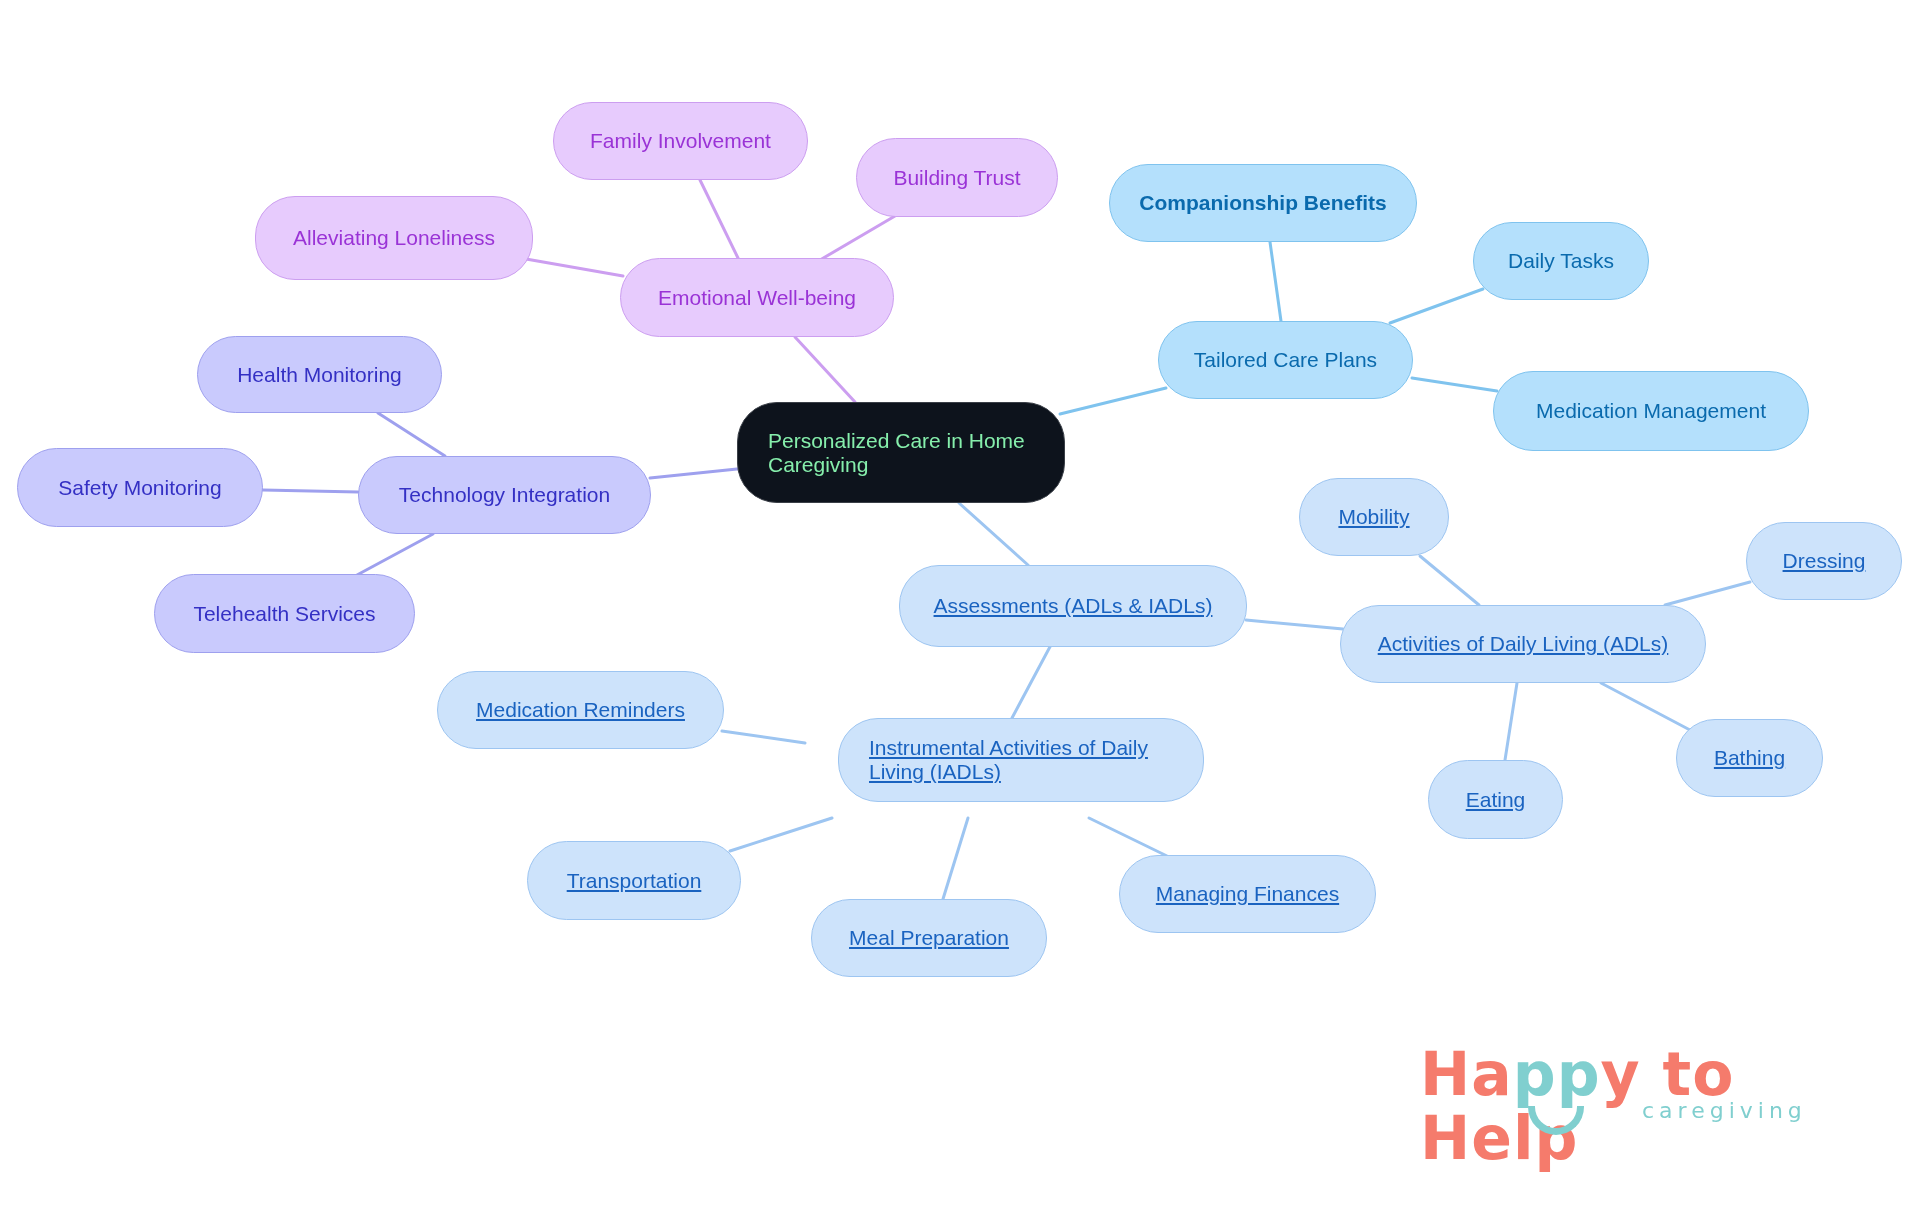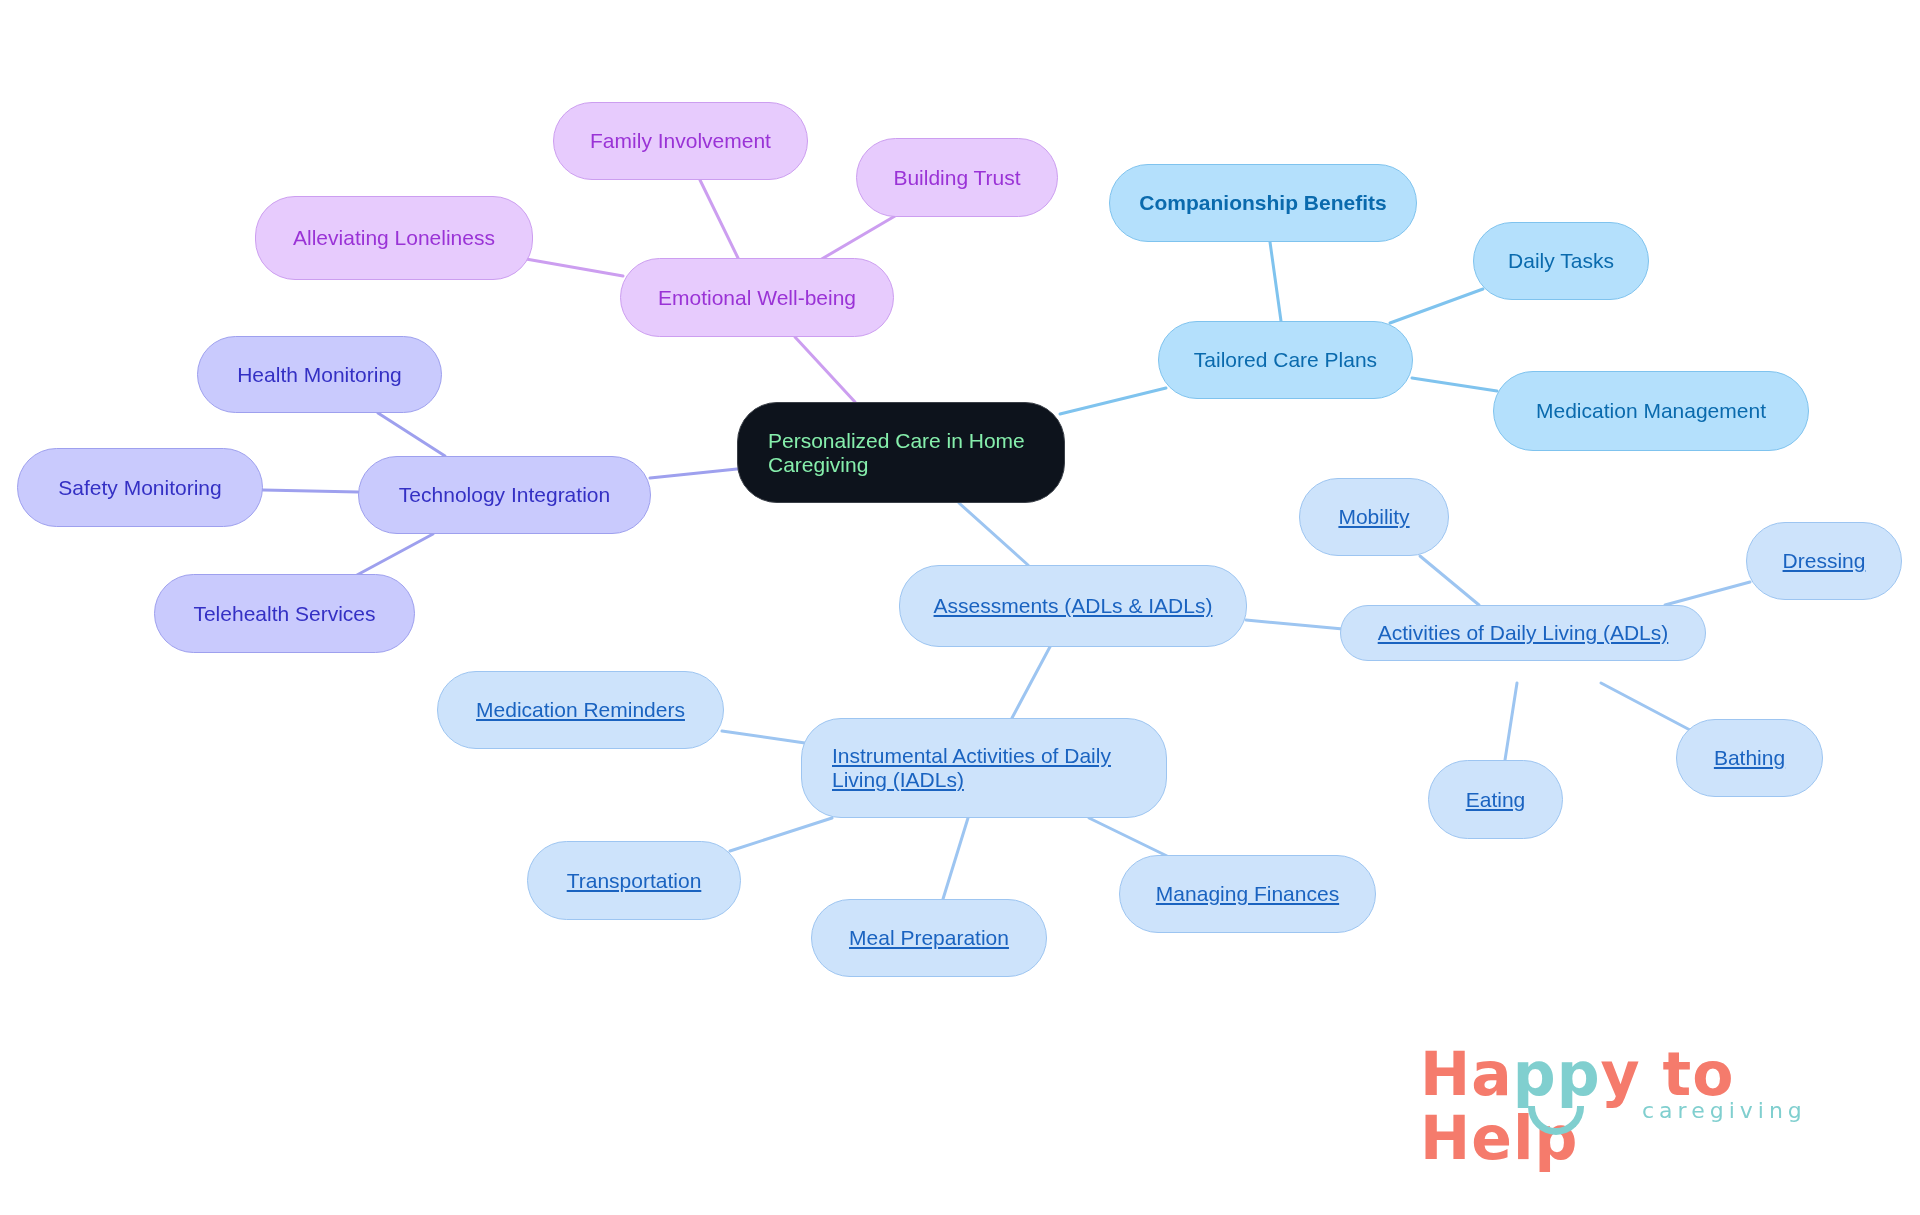--- a/index.html
+++ b/index.html
@@ -65,26 +65,26 @@
 <div class="node indigo" style="left:197px;top:336px;width:245px;height:77px;">Health Monitoring</div>
 <div class="node indigo" style="left:17px;top:448px;width:246px;height:79px;">Safety Monitoring</div>
 <div class="node indigo" style="left:154px;top:574px;width:261px;height:79px;">Telehealth Services</div>
 
 <div class="node sky" style="left:1158px;top:321px;width:255px;height:78px;">Tailored Care Plans</div>
 <div class="node sky" style="left:1109px;top:164px;width:308px;height:78px;font-weight:bold;">Companionship Benefits</div>
 <div class="node sky" style="left:1473px;top:222px;width:176px;height:78px;">Daily Tasks</div>
 <div class="node sky" style="left:1493px;top:371px;width:316px;height:80px;">Medication Management</div>
 
 <div class="node blue" style="left:899px;top:565px;width:348px;height:82px;">Assessments (ADLs &amp; IADLs)</div>
-<div class="node blue" style="left:1340px;top:605px;width:366px;height:56px;">Activities of Daily Living (ADLs)</div>
+<div class="node blue" style="left:1340px;top:605px;width:366px;height:78px;">Activities of Daily Living (ADLs)</div>
 <div class="node blue" style="left:1299px;top:478px;width:150px;height:78px;">Mobility</div>
 <div class="node blue" style="left:1746px;top:522px;width:156px;height:78px;">Dressing</div>
 <div class="node blue" style="left:1676px;top:719px;width:147px;height:78px;">Bathing</div>
 <div class="node blue" style="left:1428px;top:760px;width:135px;height:79px;">Eating</div>
-<div class="node blue" style="left:801px;top:718px;width:366px;height:100px;padding:6px 30px;">Instrumental Activities of Daily Living (IADLs)</div>
+<div class="node blue" style="left:838px;top:718px;width:366px;height:84px;padding:6px 30px;">Instrumental Activities of Daily Living (IADLs)</div>
 <div class="node blue" style="left:437px;top:671px;width:287px;height:78px;">Medication Reminders</div>
 <div class="node blue" style="left:527px;top:841px;width:214px;height:79px;">Transportation</div>
 <div class="node blue" style="left:811px;top:899px;width:236px;height:78px;">Meal Preparation</div>
 <div class="node blue" style="left:1119px;top:855px;width:257px;height:78px;">Managing Finances</div>
 
 <div id="logo">
   <div class="main"><span>Ha</span><span class="pp">pp</span><span>y to Help</span></div>
   <div class="smile"></div>
   <div class="sub">caregiving</div>
 </div>

